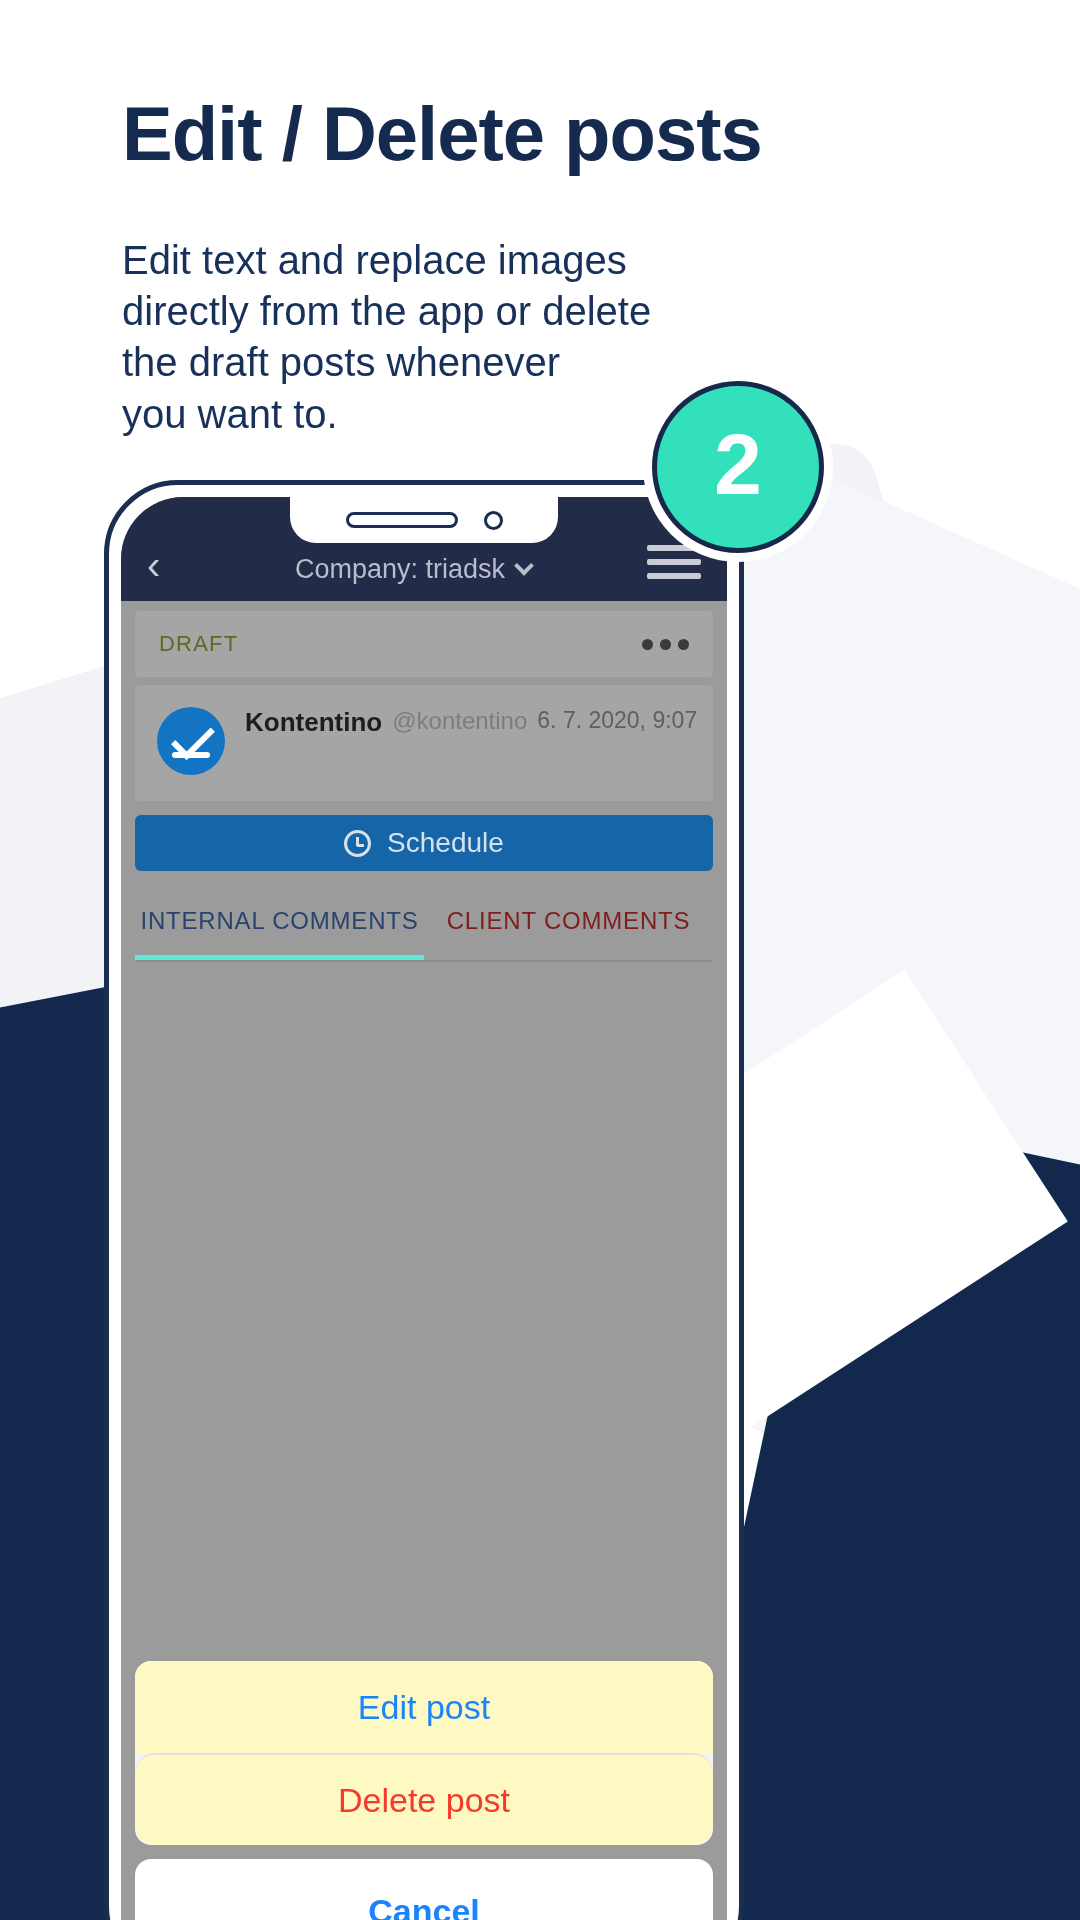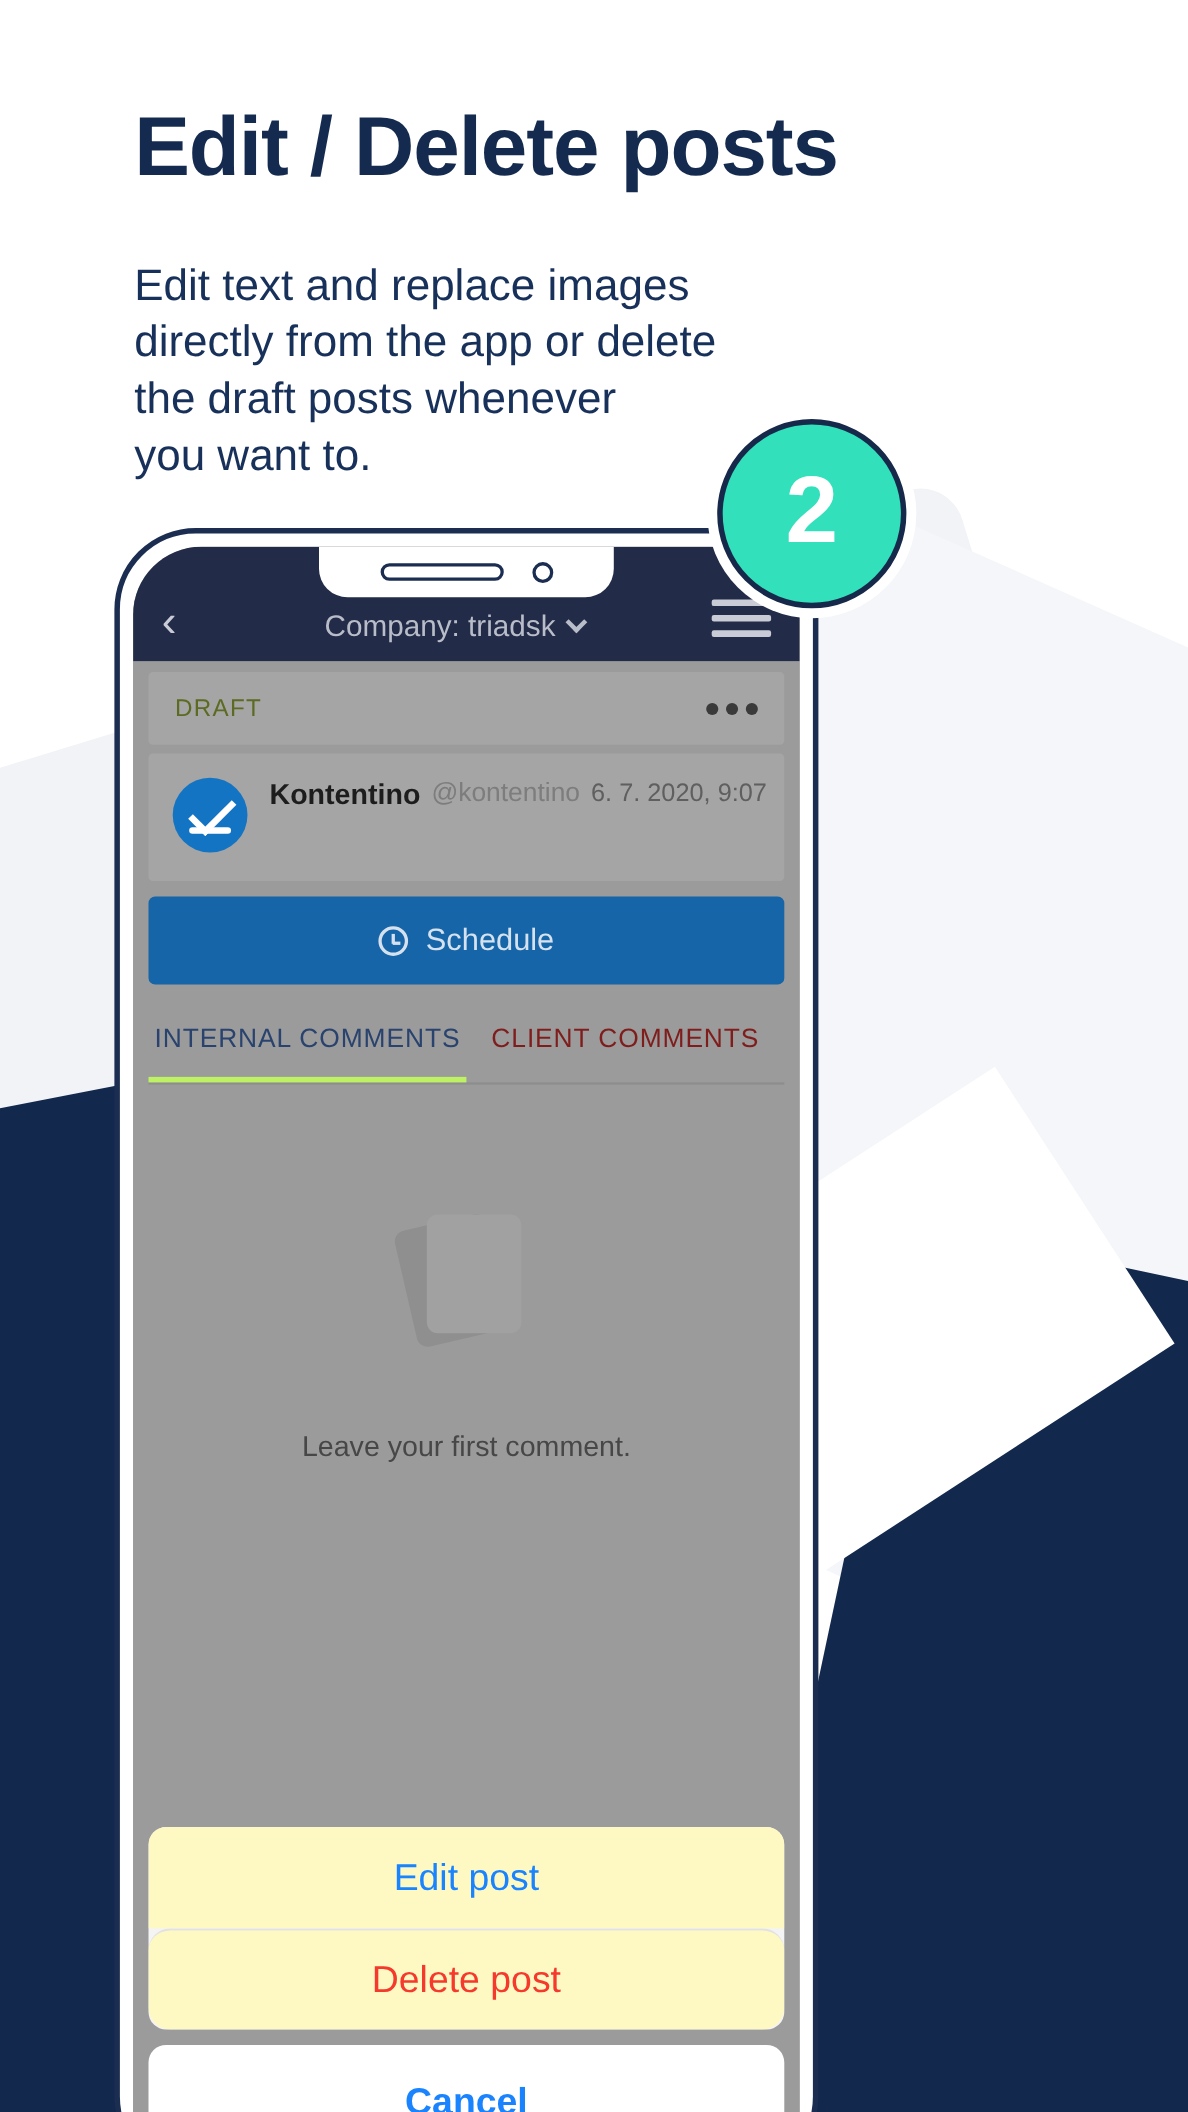--- a/index.html
+++ b/index.html
@@ -210,21 +210,21 @@
   .tw-name { font-size:26px; font-weight:bold; color:#1d1d1d; }
   .tw-handle { font-size:24px; color:#7d7d7d; flex:1; }
   .tw-time { font-size:23px; color:#5f5f5f; white-space:nowrap; }
   .tweet-text {
     margin-top:6px;
     font-size:26px; line-height:1.33; color:#1d1d1d;
   }
 
   
   .schedule-btn {
-    height:80px; border-radius:6px;
+    height:56px; border-radius:6px;
     background:#1565a8;
     color:#d5e2ee; font-size:28px;
     display:flex; align-items:center; justify-content:center; gap:16px;
     margin-bottom:14px;
   }
   .clock-ic {
     width:27px; height:27px; border:3px solid #d5e2ee; border-radius:50%;
     position:relative; display:inline-block;
   }
   .clock-ic::before{content:"";position:absolute;left:9px;top:4px;width:3px;height:9px;background:#d5e2ee;}
@@ -235,21 +235,21 @@
     background:#9b9b9b;
     display:flex;
     border-bottom:2px solid #8d8d8d;
   }
   .tab {
     flex:1; text-align:center;
     font-size:24px; letter-spacing:0.8px;
     padding:22px 0 20px 0;
     color:#7f1d1d;
   }
-  .tab.active { color:#29436e; border-bottom:5px solid #bef264; }
+  .tab.active { color:#29436e; border-bottom:5px solid #5eead4; }
 
   
   .empty-state {
     text-align:center;
     padding-top:118px;
   }
   .empty-art {
     width:116px; height:122px;
     margin:0 auto 74px auto;
     position:relative;
@@ -364,27 +364,20 @@
 
       <div class="tabs">
         <div class="tab active">
           <span>INTERNAL COMMENTS</span>
         </div>
         <div class="tab">
           <span>CLIENT COMMENTS</span>
         </div>
       </div>
 
-      <div class="empty-state">
-        <div class="empty-art">
-          <div class="c1"></div>
-          <div class="c2"></div>
-        </div>
-        <div class="empty-text">Leave your first comment.</div>
-      </div>
     </div>
 
     <div class="action-sheet">
       <div class="sheet-group">
         <div class="sheet-item edit">
           <span>Edit post</span>
         </div>
         <div class="sheet-item delete">
           <span>Delete post</span>
         </div>

